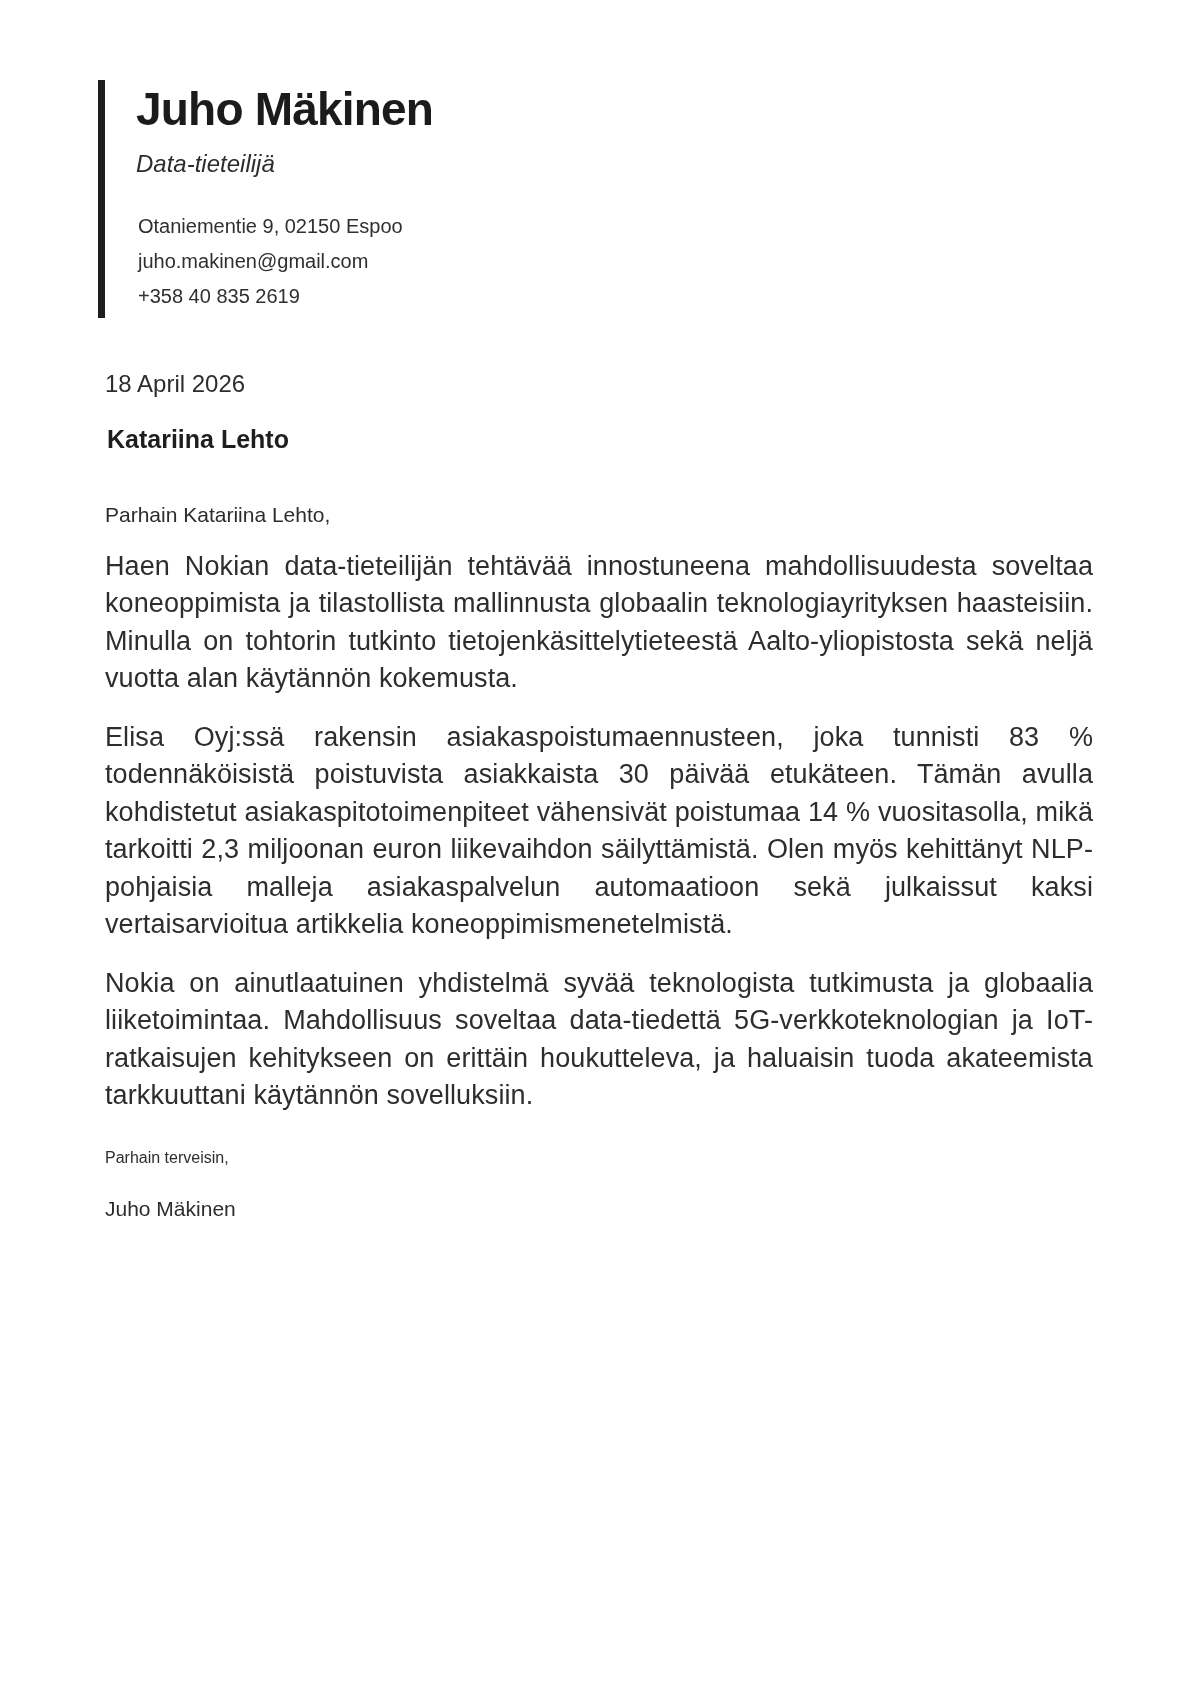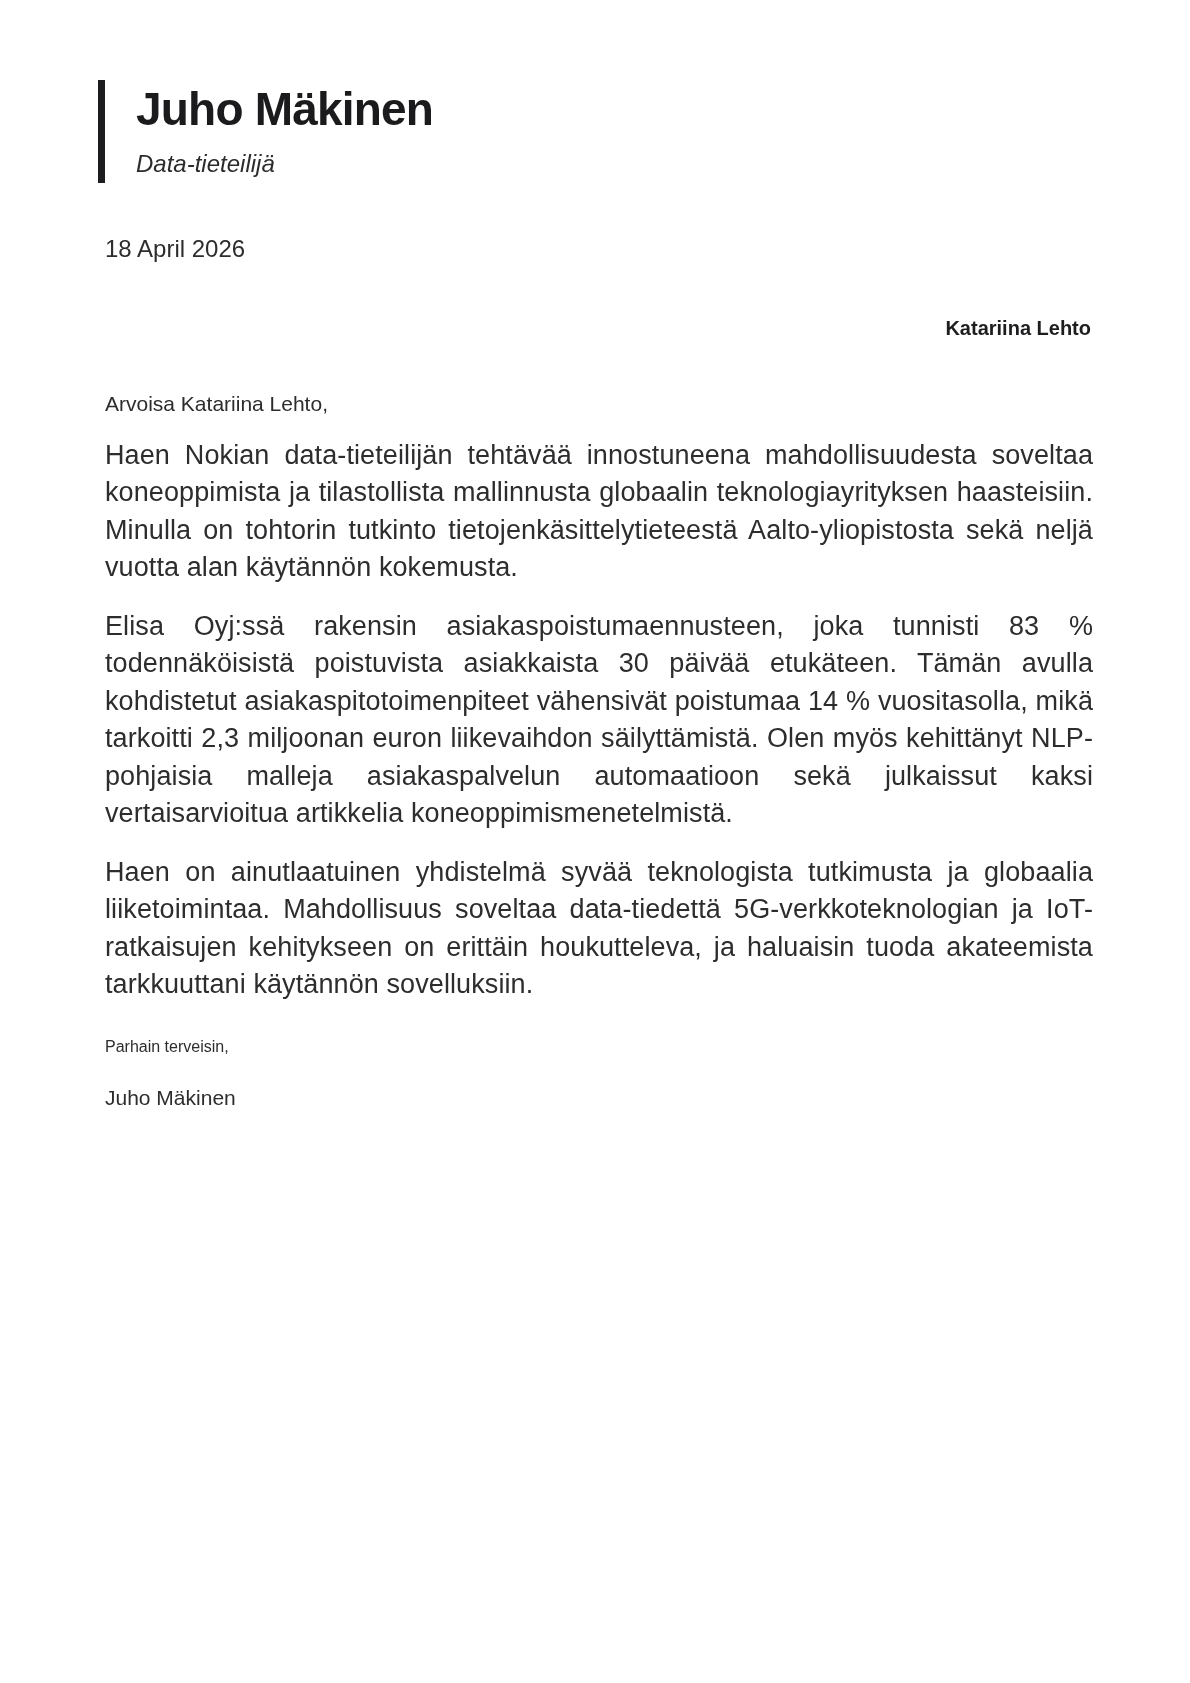--- a/index.html
+++ b/index.html
@@ -54,25 +54,24 @@
   
   .letter {
     padding: 0 97px;
   }
   .letter-date {
     margin-top: 48px;
     font-size: 24px;
     color: #2d2d2f;
   }
   .recipient {
-    margin-top: 44px;
-    font-size: 20px;
+    margin-top: 20px;
+    font-size: 25px;
     line-height: 31px;
     color: #2d2d2f;
-    text-align: right;
   }
   .recipient-name { font-weight: 700; color: #1e1e20; }
   .salutation {
     margin-top: 42px;
     font-size: 21px;
     color: #2d2d2f;
   }
   .body-paragraph {
     margin-top: 17px;
     font-size: 27px;
@@ -97,33 +96,38 @@
 </head>
 <body>
 
 <div class="page">
 
   <header class="header">
     <div class="accent-bar"></div>
     <div class="header-text">
       <h1 class="applicant-name">Juho Mäkinen</h1>
       <div class="applicant-title">Data-tieteilijä</div>
+      <div class="contact-block">
+        <div>Otaniementie 9, 02150 Espoo</div>
+        <div>juho.makinen@gmail.com</div>
+        <div>+358 40 835 2619</div>
+      </div>
     </div>
   </header>
 
   <main class="letter">
     <div class="letter-date">18 April 2026</div>
 
     <div class="recipient">
       <div class="recipient-name">Katariina Lehto</div>
     </div>
 
-    <p class="salutation">Arvoisa Katariina Lehto,</p>
+    <p class="salutation">Parhain Katariina Lehto,</p>
 
     <p class="body-paragraph">Haen Nokian data-tieteilijän tehtävää innostuneena mahdollisuudesta soveltaa koneoppimista ja tilastollista mallinnusta globaalin teknologiayrityksen haasteisiin. Minulla on tohtorin tutkinto tietojenkäsittelytieteestä Aalto-yliopistosta sekä neljä vuotta alan käytännön kokemusta.</p>
     <p class="body-paragraph">Elisa Oyj:ssä rakensin asiakaspoistumaennusteen, joka tunnisti 83 % todennäköisistä poistuvista asiakkaista 30 päivää etukäteen. Tämän avulla kohdistetut asiakaspitotoimenpiteet vähensivät poistumaa 14 % vuositasolla, mikä tarkoitti 2,3 miljoonan euron liikevaihdon säilyttämistä. Olen myös kehittänyt NLP-pohjaisia malleja asiakaspalvelun automaatioon sekä julkaissut kaksi vertaisarvioitua artikkelia koneoppimismenetelmistä.</p>
-    <p class="body-paragraph">Haen on ainutlaatuinen yhdistelmä syvää teknologista tutkimusta ja globaalia liiketoimintaa. Mahdollisuus soveltaa data-tiedettä 5G-verkkoteknologian ja IoT-ratkaisujen kehitykseen on erittäin houkutteleva, ja haluaisin tuoda akateemista tarkkuuttani käytännön sovelluksiin.</p>
+    <p class="body-paragraph">Nokia on ainutlaatuinen yhdistelmä syvää teknologista tutkimusta ja globaalia liiketoimintaa. Mahdollisuus soveltaa data-tiedettä 5G-verkkoteknologian ja IoT-ratkaisujen kehitykseen on erittäin houkutteleva, ja haluaisin tuoda akateemista tarkkuuttani käytännön sovelluksiin.</p>
 
     <p class="closing">Parhain terveisin,</p>
     <p class="signature">Juho Mäkinen</p>
   </main>
 
 </div>
 
 </body></html>

